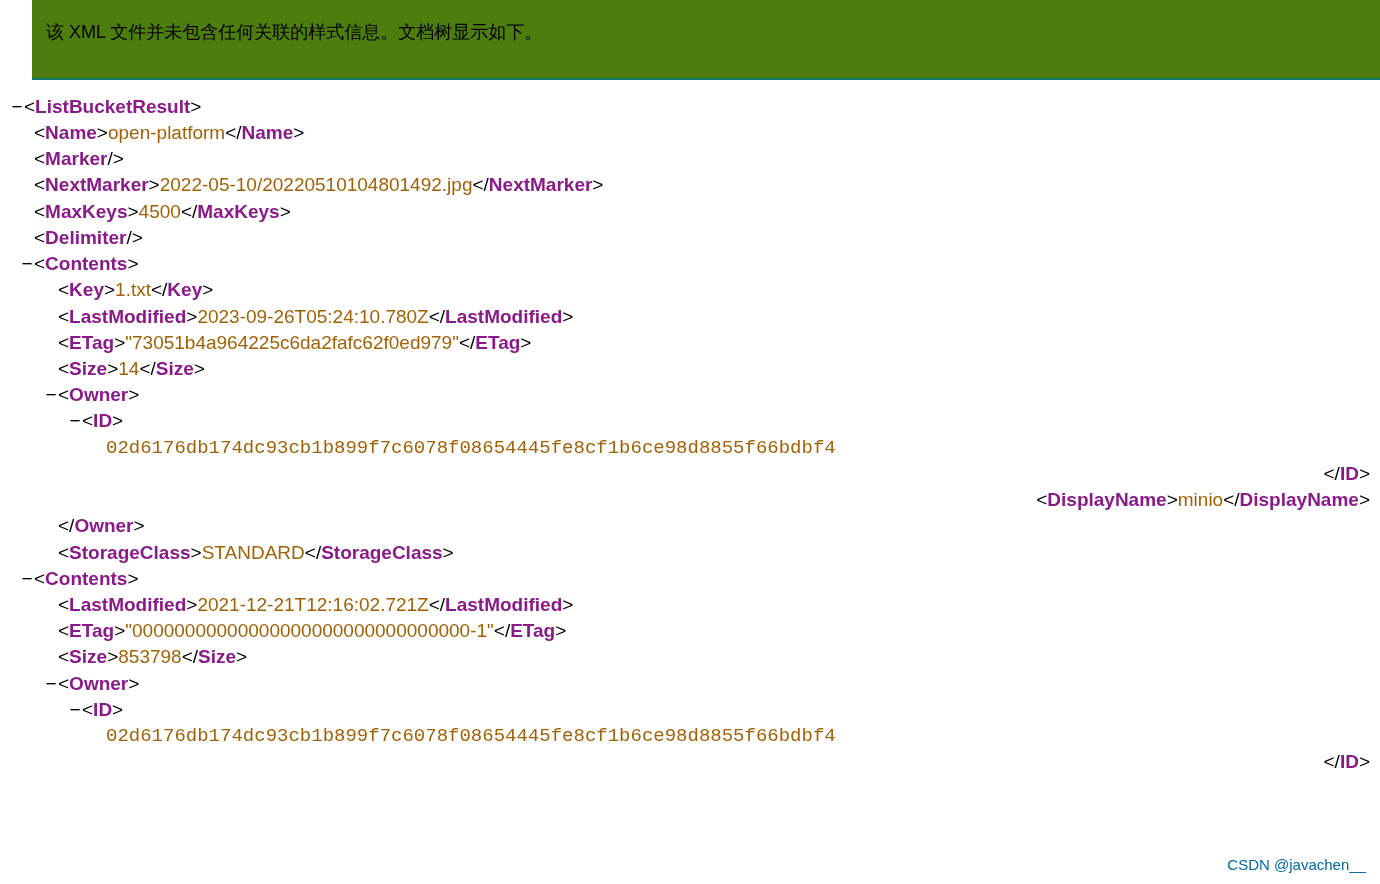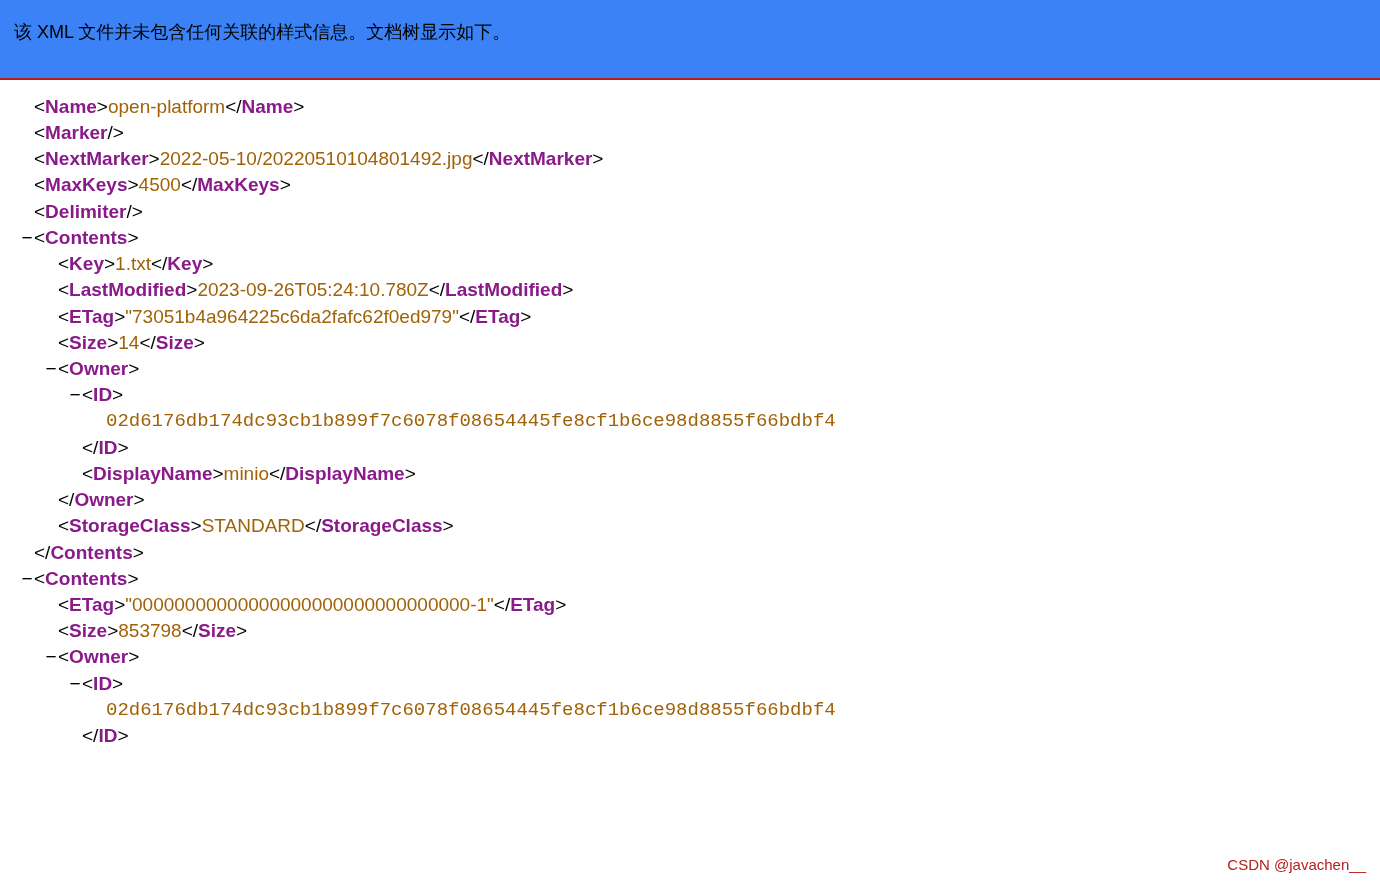--- a/index.html
+++ b/index.html
@@ -5,64 +5,68 @@
   * { margin: 0; padding: 0; box-sizing: border-box; }
   body {
     font-family: "Segoe UI", "Microsoft YaHei", Arial, sans-serif;
     font-size: 19px;
     background: #ffffff;
     color: #000000;
     line-height: 1.38;
     width: 1380px;
   }
   .header {
-    background: #3b82f6;
+    background: #4d7c0f;
     padding: 20px 14px 33px 14px;
-    border-bottom: 2px solid #b91c1c;
+    border-bottom: 2px solid #0f766e;
     font-size: 18px;
+    margin-left: 32px;
   }
   .tree {
     padding: 14px 10px 10px 10px;
   }
   .line { white-space: nowrap; }
   .i1 { padding-left: 0; }
   .i2 { padding-left: 24px; }
   .i3 { padding-left: 48px; }
-  .i4 { padding-left: 72px; }
+  .i4 { padding-left: 72px; text-align: right; }
   .i5 { padding-left: 96px; font-family: Liberation Mono, monospace; }
   .tag { color: #8a1a8a; font-weight: 700; }
   .ab  { color: #000; }        
   .val { color: #a16207; }
   .tggl {
     color: #000;
     display: inline-block;
     width: 14px;
     text-align: center;
     cursor: pointer;
     user-select: none;
   }
   .watermark {
     position: fixed;
     right: 14px;
     bottom: 8px;
-    color: #b91c1c;
+    color: #0369a1;
     font-size: 15px;
     font-weight: 400;
     pointer-events: none;
   }
 </style>
 </head>
 <body>
 
 <div class="header">
   <span>该 XML 文件并未包含任何关联的样式信息。文档树显示如下。</span>
 </div>
 
 <div class="tree">
 
+  <div class="line i1">
+    <span class="tggl">−</span><span class="ab">&lt;</span><span class="tag">ListBucketResult</span><span class="ab">&gt;</span>
+  </div>
 
   <div class="line i2">
     <span class="ab">&lt;</span><span class="tag">Name</span><span class="ab">&gt;</span><span class="val">open-platform</span><span class="ab">&lt;/</span><span class="tag">Name</span><span class="ab">&gt;</span>
   </div>
 
 
   <div class="line i2">
     <span class="ab">&lt;</span><span class="tag">Marker</span><span class="ab">/&gt;</span>
   </div>
 
@@ -118,29 +122,29 @@
   </div>
 
   <div class="line i3">
     <span class="ab">&lt;/</span><span class="tag">Owner</span><span class="ab">&gt;</span>
   </div>
 
   <div class="line i3">
     <span class="ab">&lt;</span><span class="tag">StorageClass</span><span class="ab">&gt;</span><span class="val">STANDARD</span><span class="ab">&lt;/</span><span class="tag">StorageClass</span><span class="ab">&gt;</span>
   </div>
 
-  <div class="line i2">
-    <span class="ab">&lt;/</span><span class="tag">Contents</span><span class="ab">&gt;</span>
-  </div>
 
   <div class="line" style="padding-left:10px;">
     <span class="tggl">−</span><span class="ab">&lt;</span><span class="tag">Contents</span><span class="ab">&gt;</span>
   </div>
 
 
+  <div class="line i3">
+    <span class="ab">&lt;</span><span class="tag">LastModified</span><span class="ab">&gt;</span><span class="val">2021-12-21T12:16:02.721Z</span><span class="ab">&lt;/</span><span class="tag">LastModified</span><span class="ab">&gt;</span>
+  </div>
 
   <div class="line i3">
     <span class="ab">&lt;</span><span class="tag">ETag</span><span class="ab">&gt;</span><span class="val">"00000000000000000000000000000000-1"</span><span class="ab">&lt;/</span><span class="tag">ETag</span><span class="ab">&gt;</span>
   </div>
 
   <div class="line i3">
     <span class="ab">&lt;</span><span class="tag">Size</span><span class="ab">&gt;</span><span class="val">853798</span><span class="ab">&lt;/</span><span class="tag">Size</span><span class="ab">&gt;</span>
   </div>
 
   <div class="line" style="padding-left:34px;">

